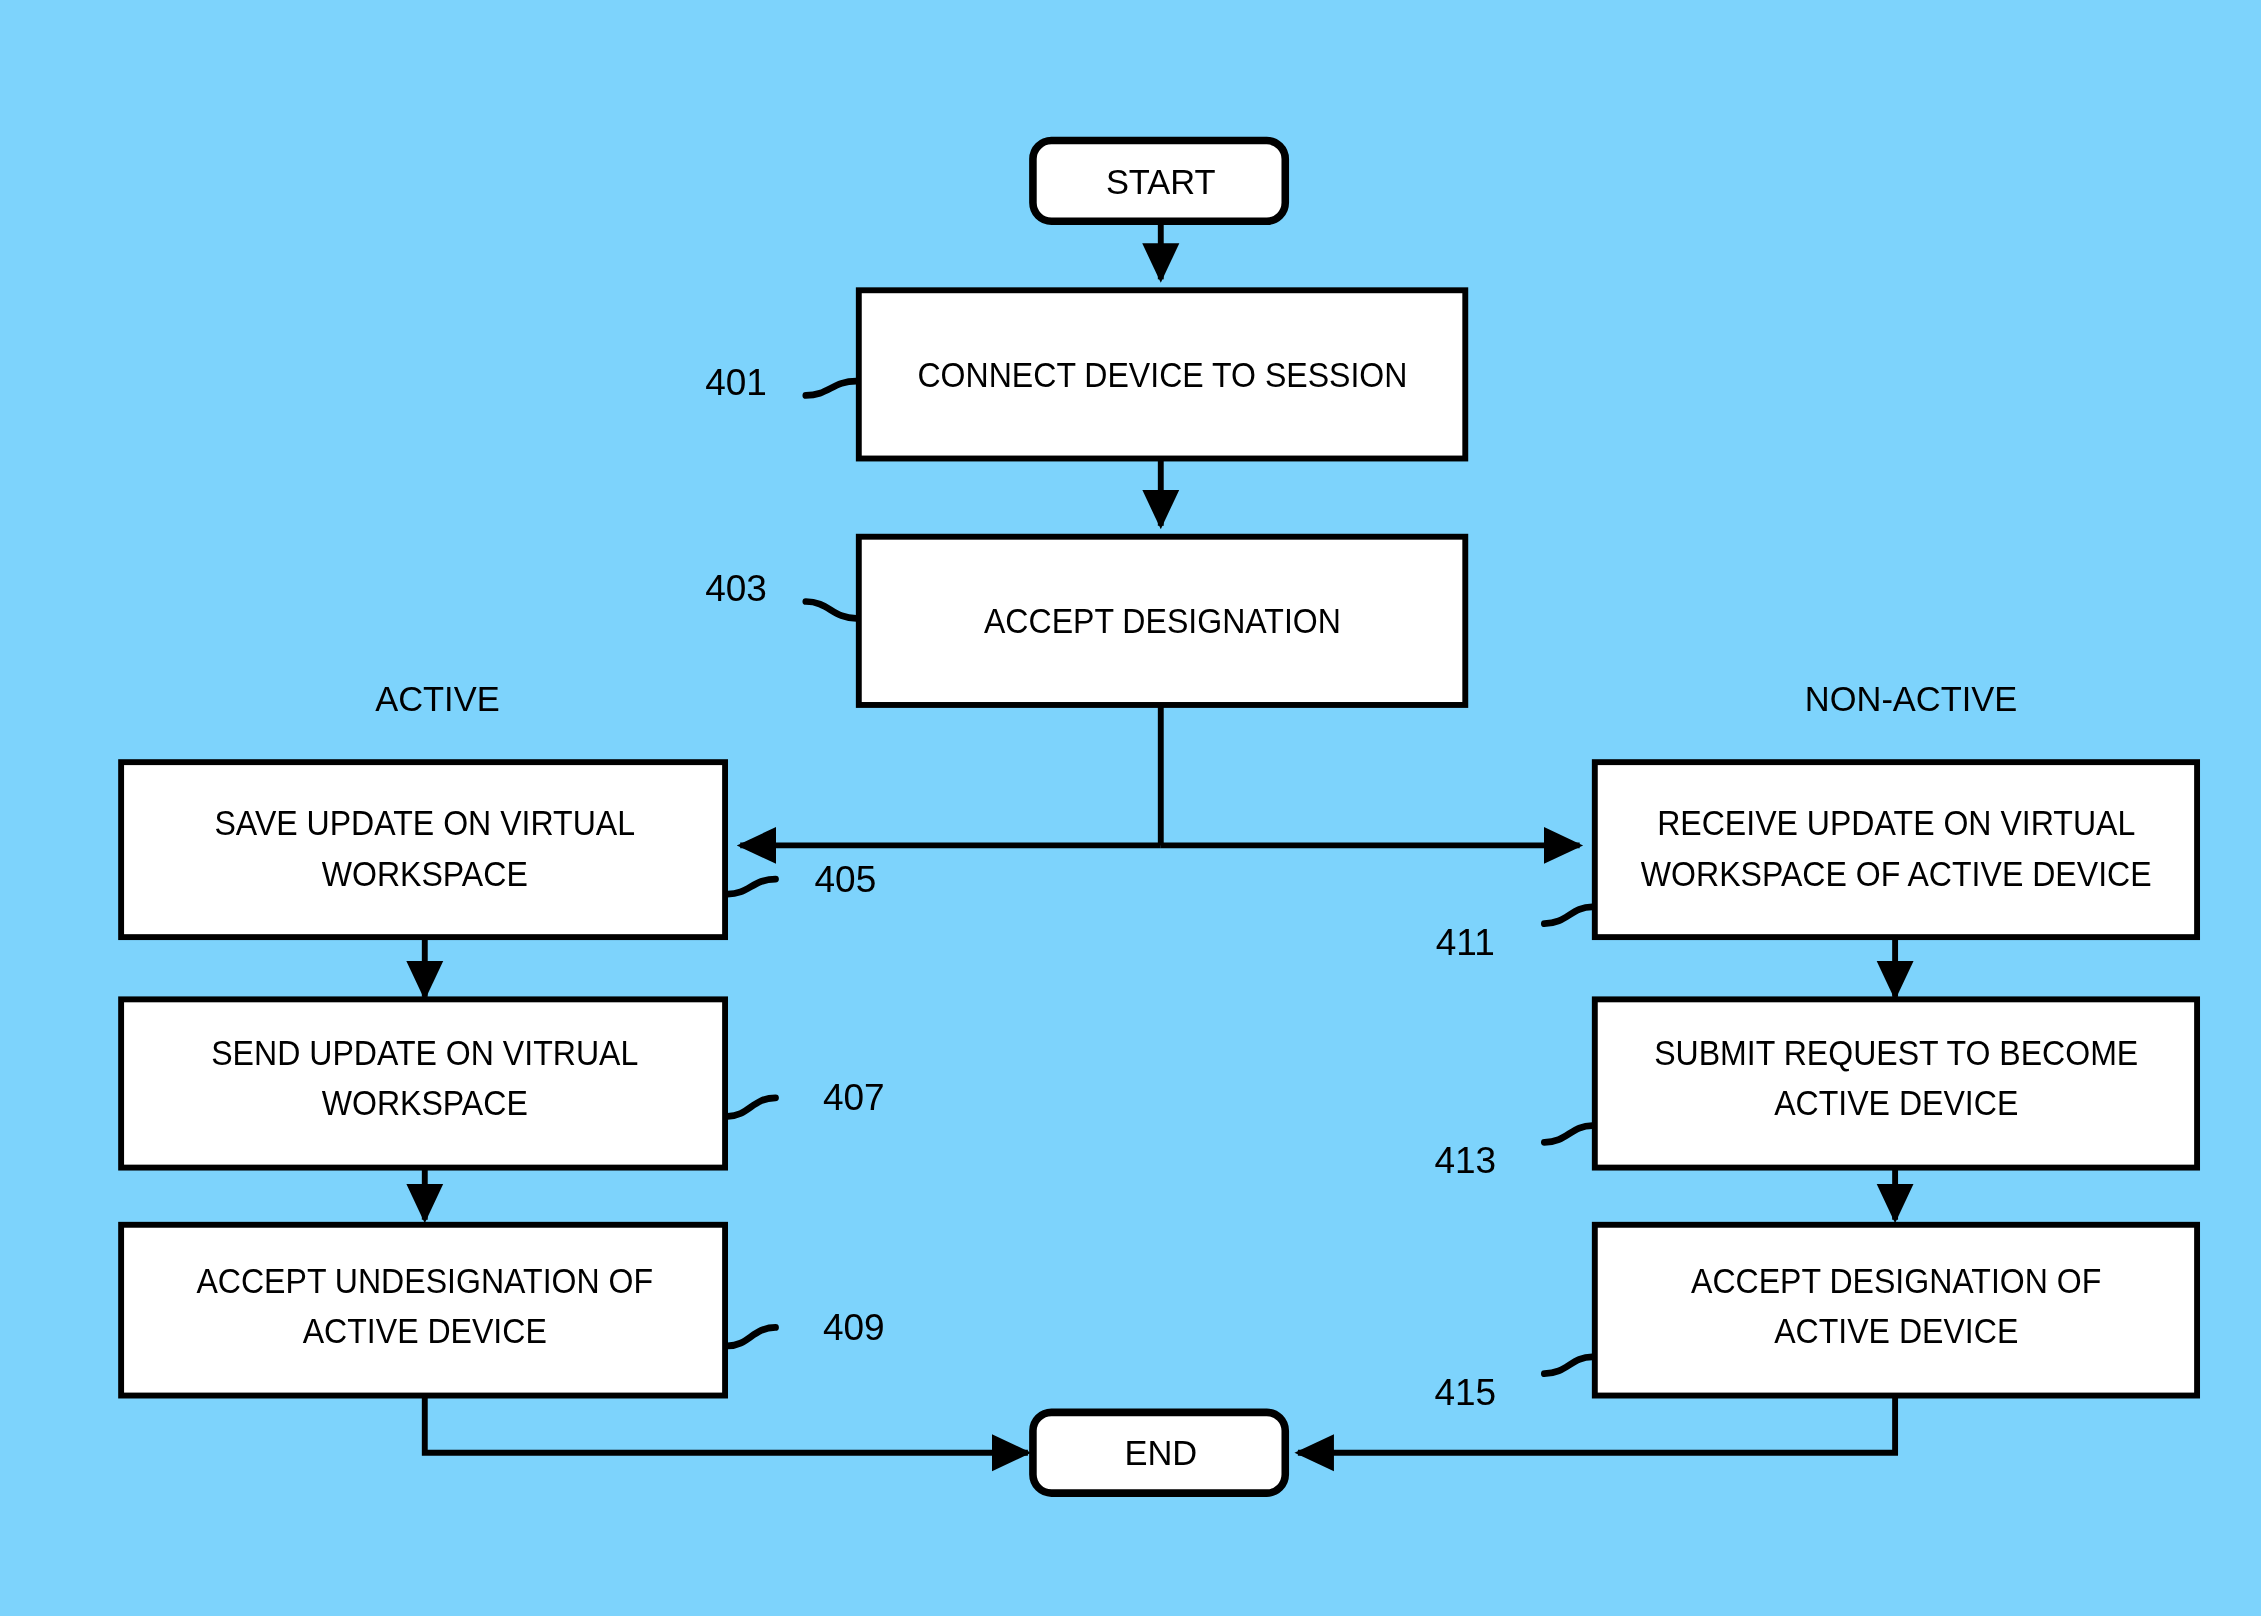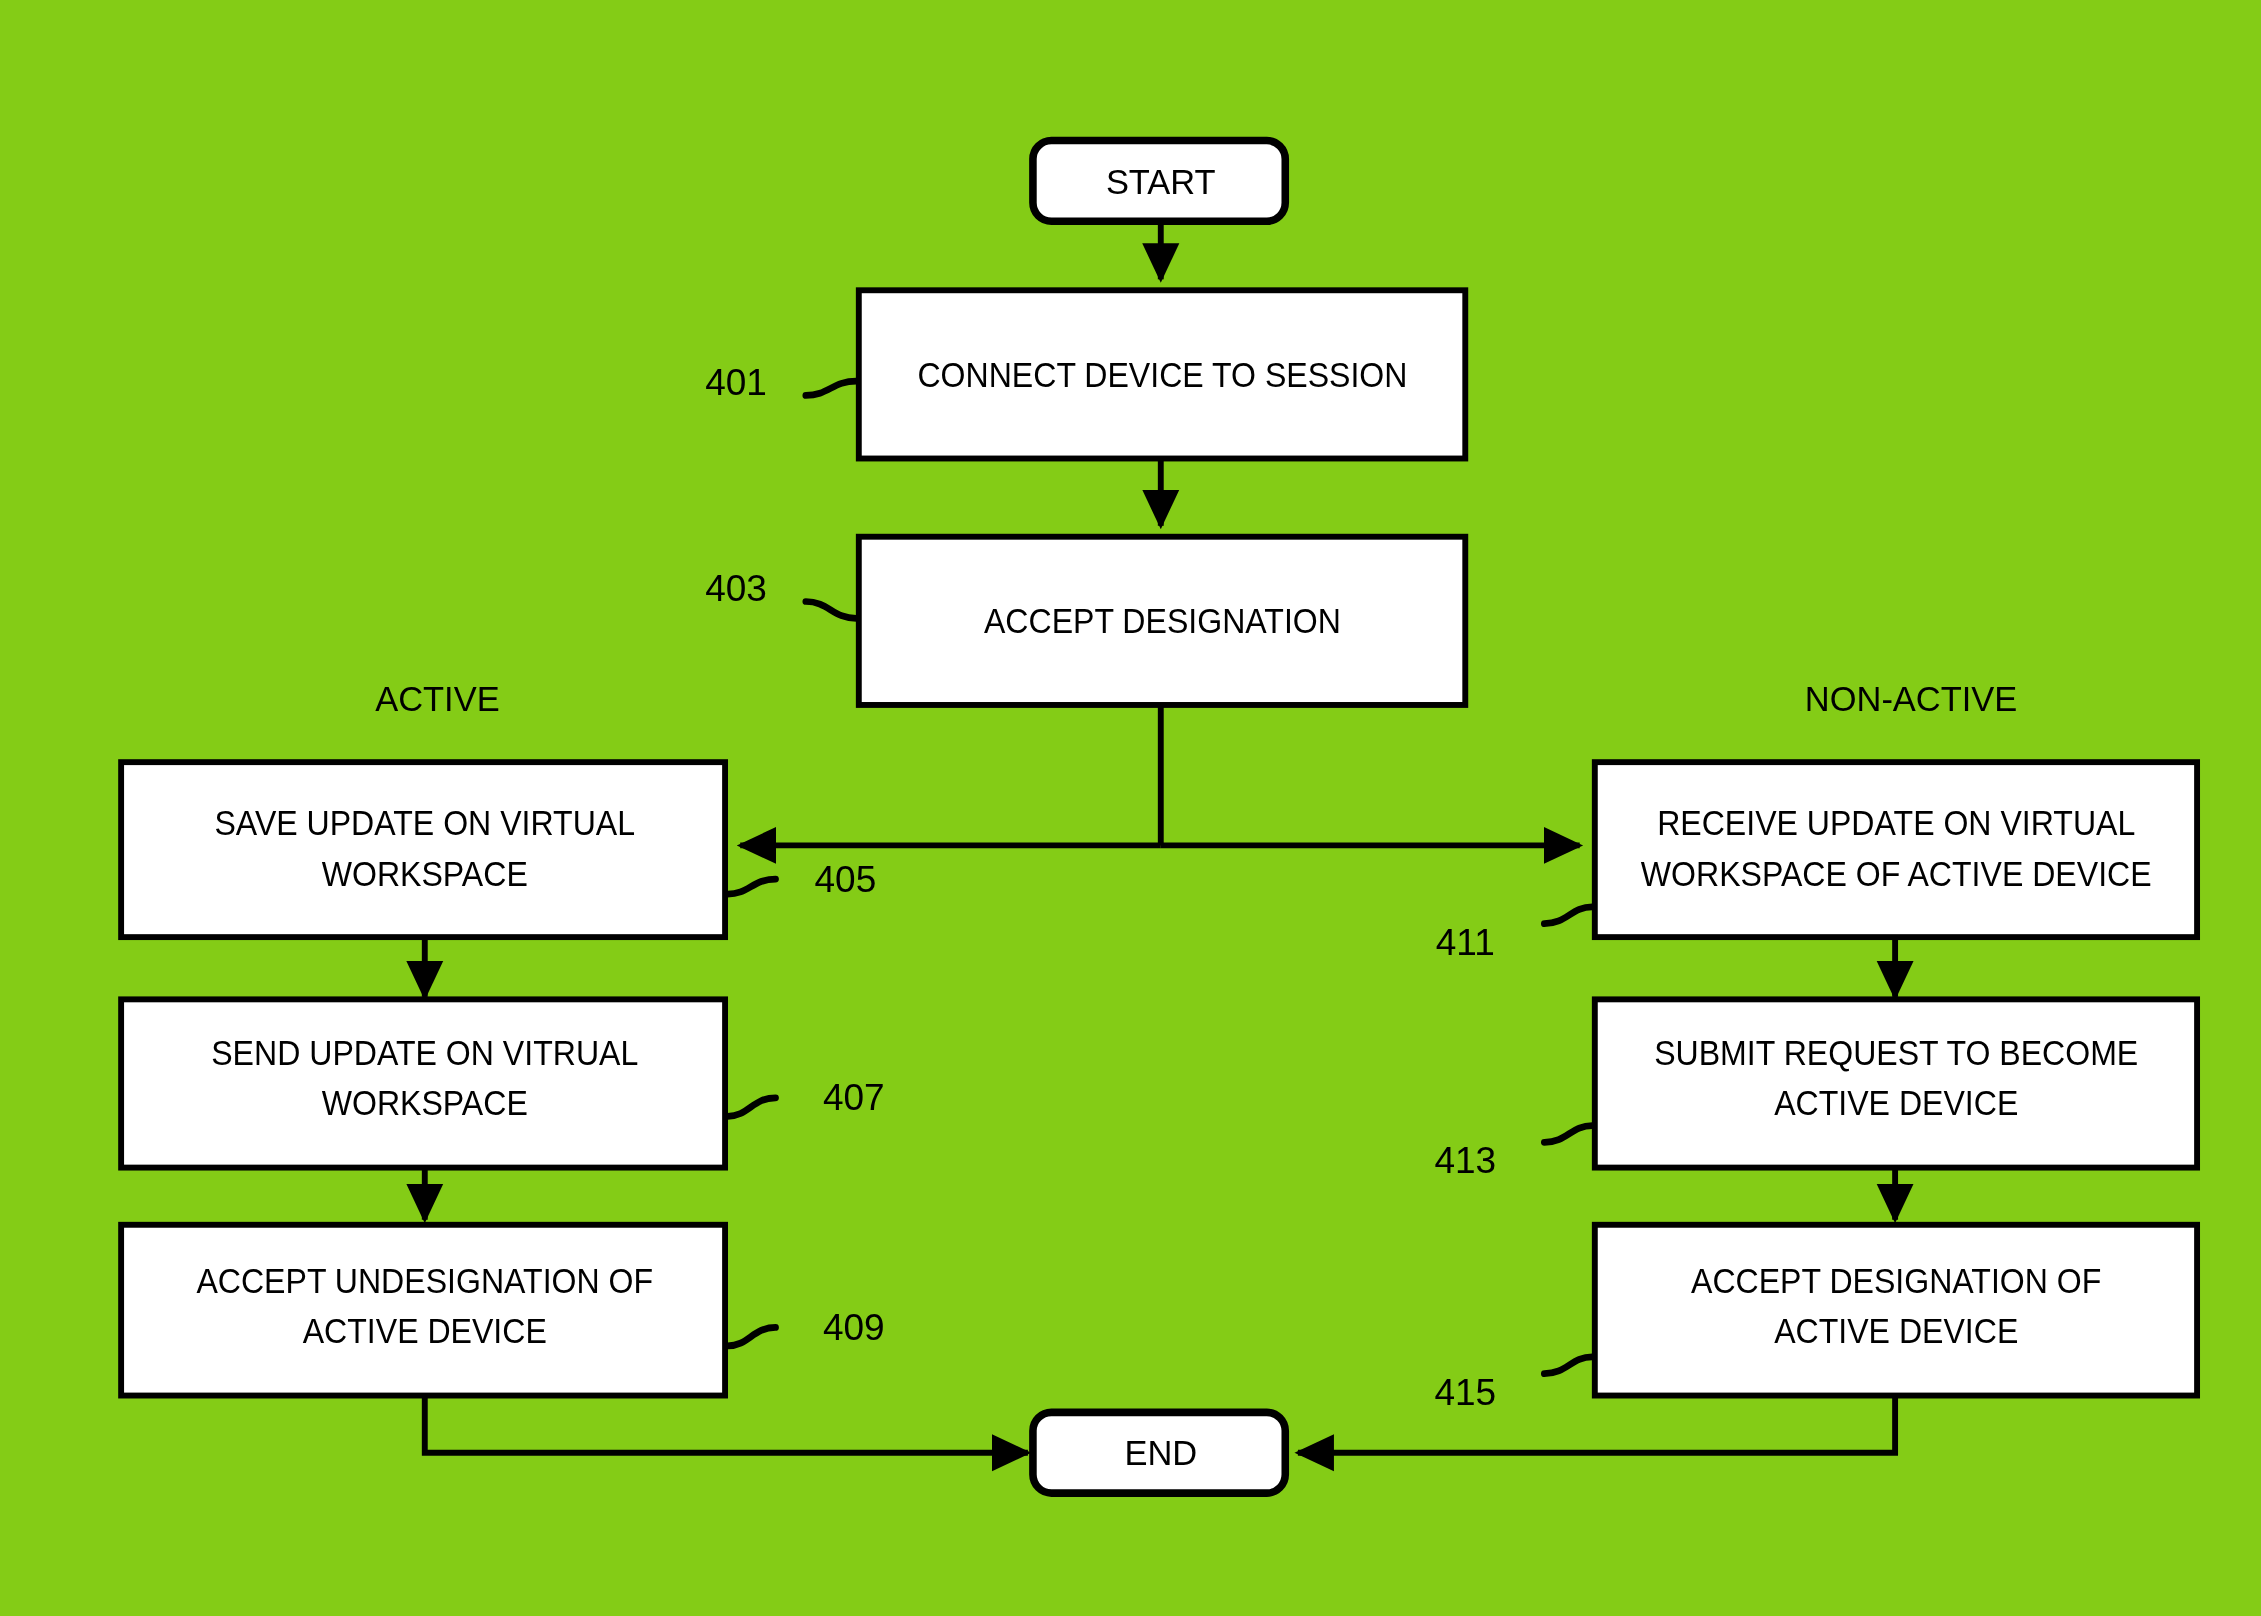--- a/index.html
+++ b/index.html
@@ -10,21 +10,21 @@
   body {
     width: 2261px;
     height: 1616px;
     overflow: hidden;
     font-family: "Liberation Sans", sans-serif;
   }
   #figure {
     position: relative;
     width: 2261px;
     height: 1616px;
-    background: #84cc16;
+    background: #7dd3fc;
   }
   svg#flow {
     position: absolute;
     top: 0;
     left: 0;
     width: 2261px;
     height: 1616px;
   }
   .node-box {
     fill: #ffffff;

